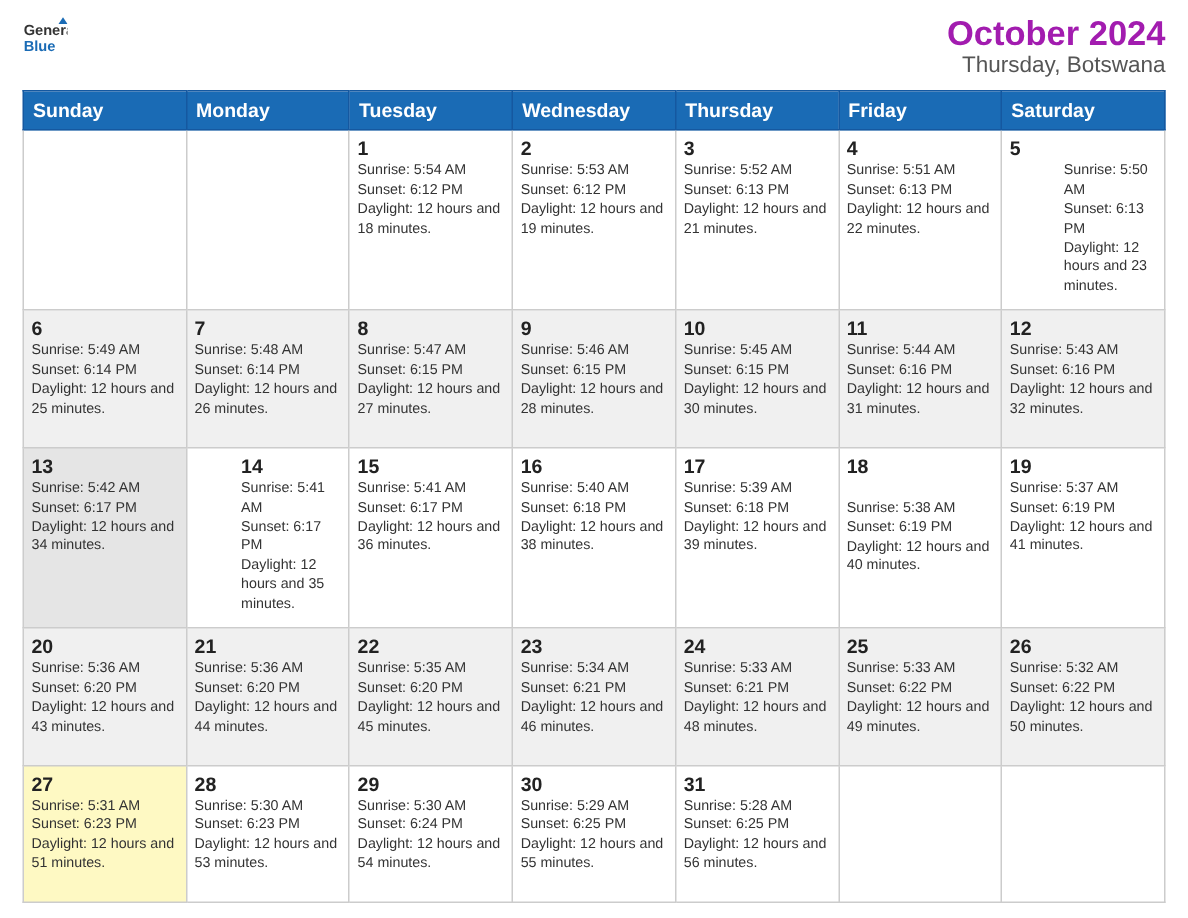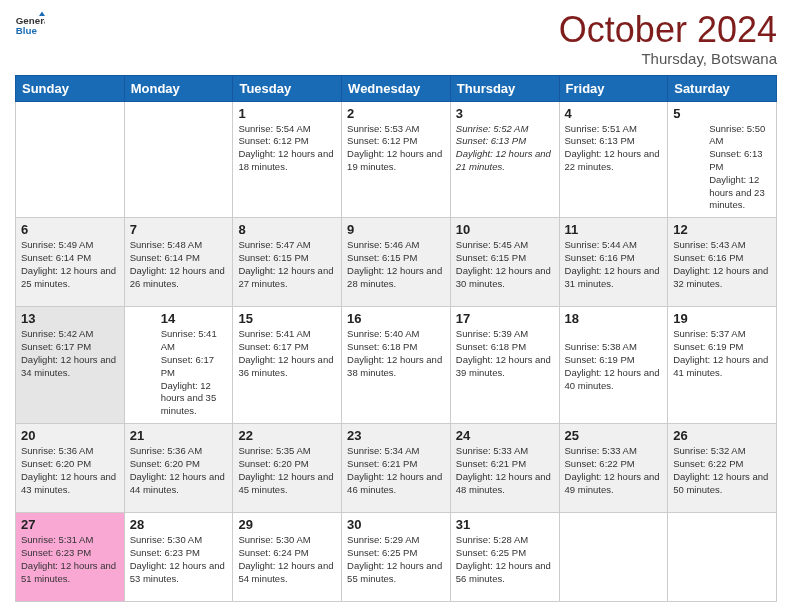--- a/index.html
+++ b/index.html
@@ -29,23 +29,23 @@
       gap: 4px;
     }
     .logo-icon {
       width: 30px;
       height: 30px;
     }
     .title-block {
       text-align: right;
     }
     .month-title {
-      font-size: 36px;
-      font-weight: normal;
-      color: #7f1d1d;
+      font-size: 23px;
+      font-weight: bold;
+      color: #a21caf;
       line-height: 1.1;
     }
     .location {
       font-size: 15px;
       color: #555;
     }
     .calendar {
       flex: 1;
       border: 1px solid #ccc;
       border-collapse: collapse;
@@ -138,21 +138,21 @@
 Daylight: 12 hours and 18 minutes.</div>
           </td>
           <td style="background: rgb(255, 255, 255);">
             <div class="day-number">2</div>
             <div class="day-info" style="white-space: pre-line;">Sunrise: 5:53 AM
 Sunset: 6:12 PM
 Daylight: 12 hours and 19 minutes.</div>
           </td>
           <td style="background: rgb(255, 255, 255);">
             <div class="day-number">3</div>
-            <div class="day-info" style="white-space: pre-line; font-style: italic;">Sunrise: 5:52 AM
+            <div class="day-info" style="white-space: pre-line;">Sunrise: 5:52 AM
 Sunset: 6:13 PM
 Daylight: 12 hours and 21 minutes.</div>
           </td>
           <td style="background: rgb(255, 255, 255);">
             <div class="day-number">4</div>
             <div class="day-info" style="white-space: pre-line;">Sunrise: 5:51 AM
 Sunset: 6:13 PM
 Daylight: 12 hours and 22 minutes.</div>
           </td>
           <td style="background: rgb(255, 255, 255);">
@@ -288,21 +288,21 @@
 Daylight: 12 hours and 49 minutes.</div>
           </td>
           <td style="background: rgb(240, 240, 240);">
             <div class="day-number">26</div>
             <div class="day-info" style="white-space: pre-line;">Sunrise: 5:32 AM
 Sunset: 6:22 PM
 Daylight: 12 hours and 50 minutes.</div>
           </td>
         </tr>
         <tr>
-          <td style="background: #f9a8d4;">
+          <td style="background: #fef9c3;">
             <div class="day-number">27</div>
             <div class="day-info" style="white-space: pre-line;">Sunrise: 5:31 AM
 Sunset: 6:23 PM
 Daylight: 12 hours and 51 minutes.</div>
           </td>
           <td style="background: rgb(255, 255, 255);">
             <div class="day-number">28</div>
             <div class="day-info" style="white-space: pre-line;">Sunrise: 5:30 AM
 Sunset: 6:23 PM
 Daylight: 12 hours and 53 minutes.</div>

